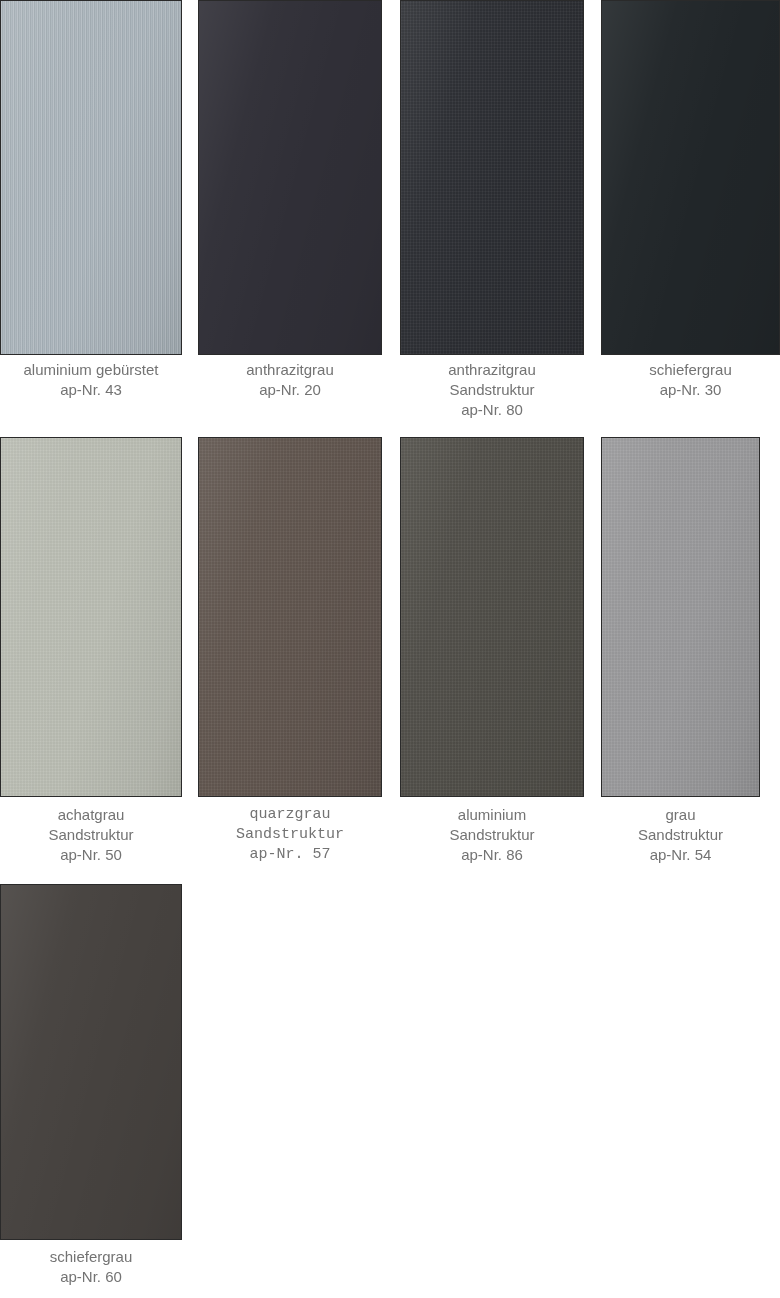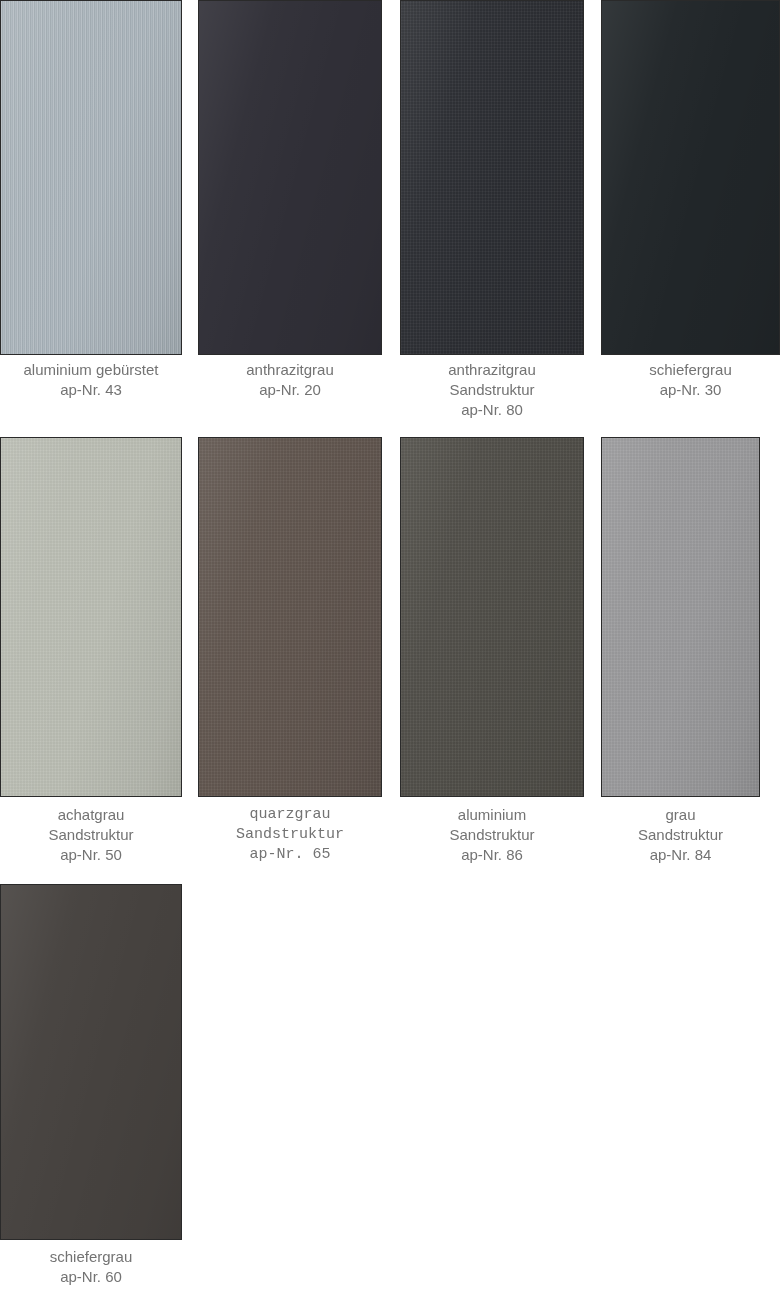--- a/index.html
+++ b/index.html
@@ -151,21 +151,21 @@
       </div>
     </div>
     <div class="swatch-cell" style="left: 198px; top: 437px; width: 184px; height: 448px; font-family: Liberation Mono, monospace;">
       <div class="swatch-chip" title="quarzgrau" style="height: 360px; background-color: rgb(97, 86, 79);">
         <div class="chip-surface chip-shade"></div>
         <div class="chip-surface chip-sand"></div>
       </div>
       <div class="swatch-caption" style="top: 368px;">
         <span class="caption-line">quarzgrau</span>
         <span class="caption-line">Sandstruktur</span>
-        <span class="caption-line">ap-Nr. 65</span>
+        <span class="caption-line">ap-Nr. 57</span>
       </div>
     </div>
     <div class="swatch-cell" style="left: 400px; top: 437px; width: 184px; height: 448px;">
       <div class="swatch-chip" title="basaltgrau" style="height: 360px; background-color: rgb(80, 78, 72);">
         <div class="chip-surface chip-shade"></div>
         <div class="chip-surface chip-sand"></div>
       </div>
       <div class="swatch-caption" style="top: 368px;">
         <span class="caption-line">aluminium</span>
         <span class="caption-line">Sandstruktur</span>
@@ -173,21 +173,21 @@
       </div>
     </div>
     <div class="swatch-cell" style="left: 601px; top: 437px; width: 159px; height: 448px;">
       <div class="swatch-chip" title="grau" style="height: 360px; background-color: rgb(155, 155, 157);">
         <div class="chip-surface chip-shade"></div>
         <div class="chip-surface chip-sand"></div>
       </div>
       <div class="swatch-caption" style="top: 368px;">
         <span class="caption-line">grau</span>
         <span class="caption-line">Sandstruktur</span>
-        <span class="caption-line">ap-Nr. 84</span>
+        <span class="caption-line">ap-Nr. 54</span>
       </div>
     </div>
     <div class="swatch-cell" style="left: 0px; top: 884px; width: 182px; height: 443px;">
       <div class="swatch-chip" title="schiefergrau" style="height: 356px; background-color: rgb(70, 66, 63);">
         <div class="chip-surface chip-shade"></div>
       </div>
       <div class="swatch-caption" style="top: 363px;">
         <span class="caption-line">schiefergrau</span>
         <span class="caption-line">ap-Nr. 60</span>
       </div>

